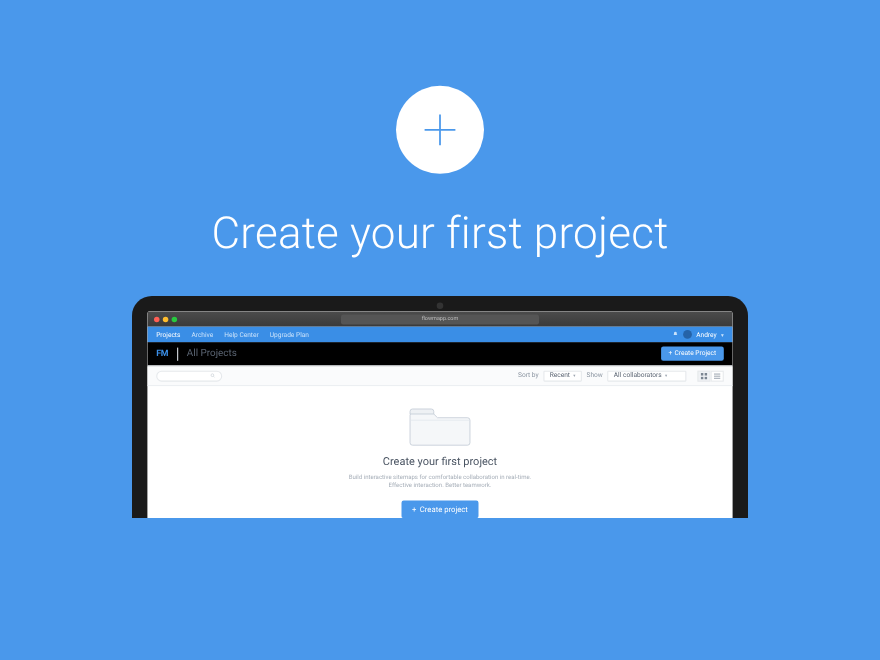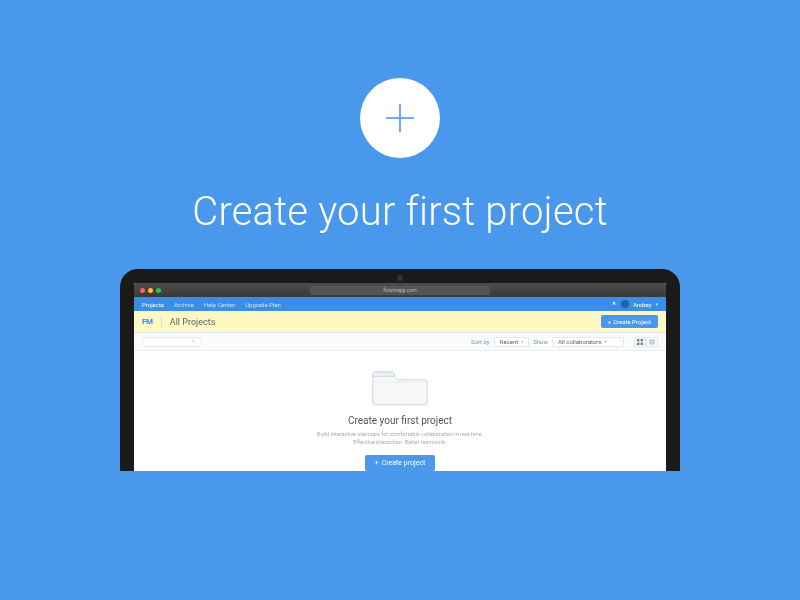--- a/index.html
+++ b/index.html
@@ -93,21 +93,21 @@
     height: 100%;
     display: flex; align-items: center; gap: 4px;
   }
   .bell { width:6px; height:6px; }
   .avatar { width: 8px; height: 8px; border-radius: 50%; background: #2563a8; }
   .username { color: #fff; font-size: 6px; }
   .chev { font-size: 5px; color: #c9e2fb; }
   
   .proj-header {
     height: 22px;
-    background: #fef9c3;
+    background: #000000;
     border-bottom: 1px solid #e3e6ea;
     display: flex; align-items: center;
     padding: 0 8px;
     gap: 8px;
   }
   .logo {
     color: #3a8ee6; font-weight: 700; font-size: 8px;
     letter-spacing: -0.3px;
   }
   .divider { width: 1px; height: 12px; background: #d9dde2; }

